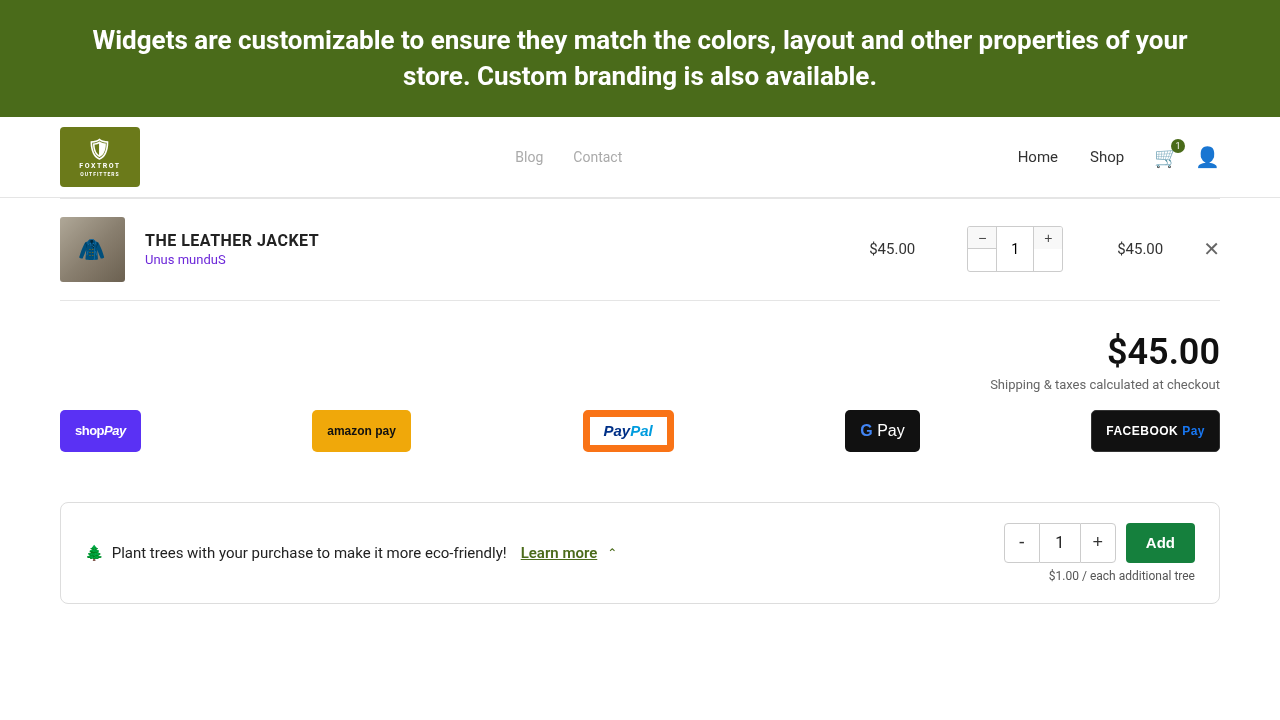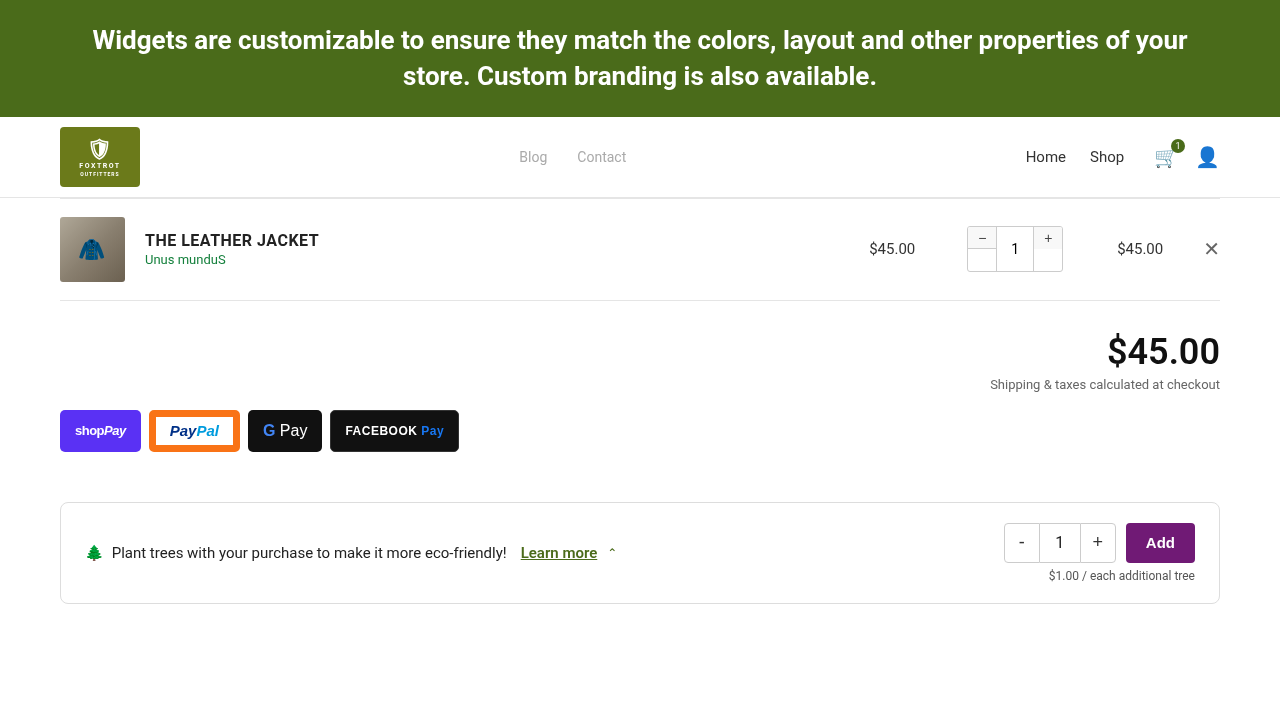--- a/index.html
+++ b/index.html
@@ -52,21 +52,21 @@
       align-items: center;
     }
     .navbar-center span {
       font-size: 14px;
       color: #888;
       cursor: pointer;
     }
     .navbar-links {
       display: flex;
       align-items: center;
-      gap: 24px;
+      gap: 32px;
       margin-left: 20px;
     }
     .navbar-links a {
       font-size: 15px;
       color: #333;
       text-decoration: none;
     }
     .navbar-icons {
       display: flex;
       align-items: center;
@@ -134,21 +134,21 @@
     }
     .cart-item-name {
       font-size: 16px;
       font-weight: 700;
       color: #222;
       letter-spacing: 0.5px;
       text-transform: uppercase;
     }
     .cart-item-variant {
       font-size: 13px;
-      color: #15803d;
+      color: #6d28d9;
       margin-top: 2px;
     }
     .cart-item-price {
       font-size: 15px;
       color: #333;
       margin-right: 20px;
       min-width: 70px;
       text-align: center;
     }
     .qty-btn {
@@ -229,22 +229,21 @@
       letter-spacing: 1.5px;
       cursor: pointer;
       margin-top: 18px;
       display: inline-block;
       text-transform: uppercase;
     }
 
     
     .payment-methods {
       display: flex;
-      gap: 8px;
-      justify-content: flex-start;
+      justify-content: space-between;
       margin-top: 18px;
       align-items: center;
     }
     .pay-btn {
       border-radius: 5px;
       height: 42px;
       padding: 0 14px;
       display: flex;
       align-items: center;
       justify-content: center;
@@ -326,21 +325,21 @@
       border-top: 1px solid #ccc;
       border-bottom: 1px solid #ccc;
       display: flex;
       align-items: center;
       justify-content: center;
       font-size: 16px;
       color: #222;
       background: #fff;
     }
     .eco-add-btn {
-      background: #701a75;
+      background: #15803d;
       color: #fff;
       border: none;
       border-radius: 4px;
       padding: 0 20px;
       height: 40px;
       font-size: 15px;
       font-weight: 600;
       cursor: pointer;
       margin-left: 10px;
     }
@@ -430,20 +429,23 @@
   </div>
 
   <div class="order-summary">
     <div class="order-total">$45.00</div>
     <div class="order-shipping">Shipping &amp; taxes calculated at checkout</div>
 
     
     <div class="payment-methods">
       <button class="pay-btn shop-pay">
         <span style="font-size:13px; font-weight:800; letter-spacing:-0.5px;">shop<span style="font-style:italic;">Pay</span></span>
+      </button>
+      <button class="pay-btn amazon-pay">
+        <span style="font-size:12px;">amazon <span style="font-weight:900;">pay</span></span>
       </button>
       <button class="pay-btn paypal-pay">
         <span>
           <span class="paypal-blue paypal-text" style="font-weight:800; font-size:15px;">Pay</span><span class="paypal-lightblue paypal-text" style="font-weight:800; font-size:15px;">Pal</span>
         </span>
       </button>
       <button class="pay-btn google-pay">
         <span style="font-size:16px;">
           <span style="color:#4285F4; font-weight:700;">G</span><span style="color:#fff; font-weight:500;"> Pay</span>
         </span>

